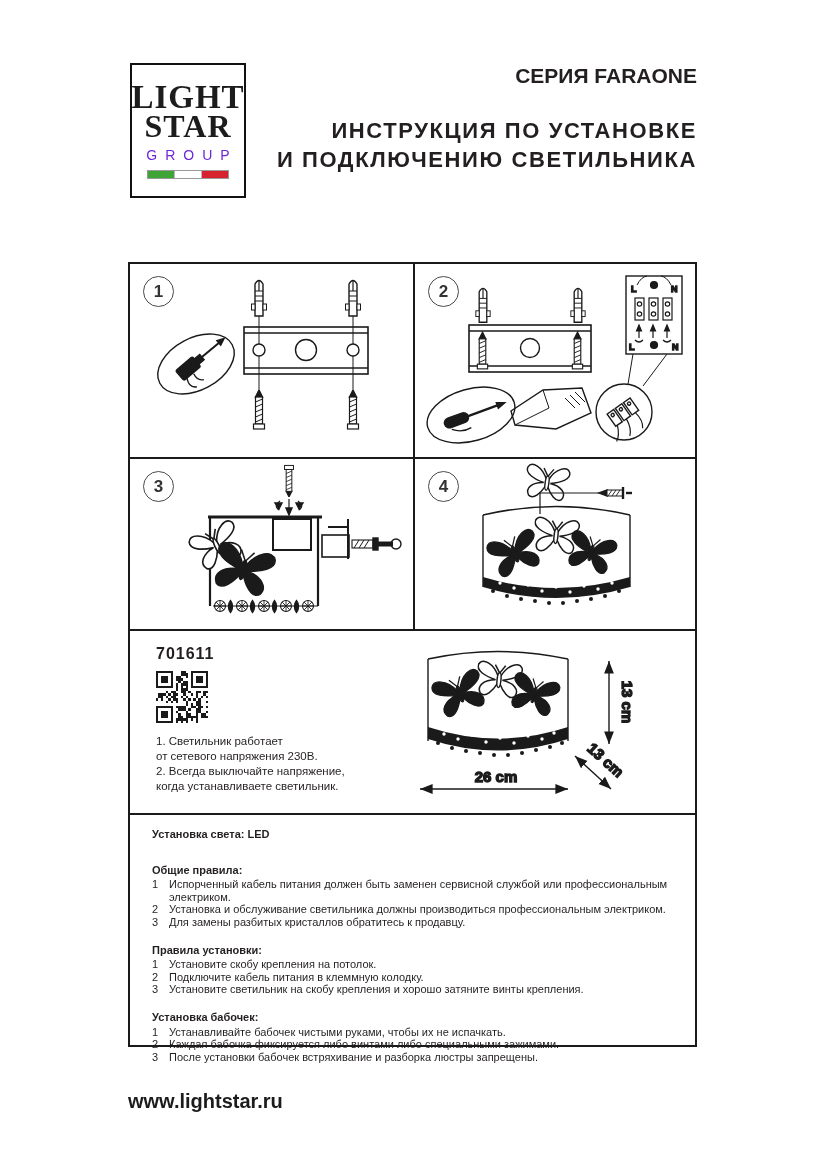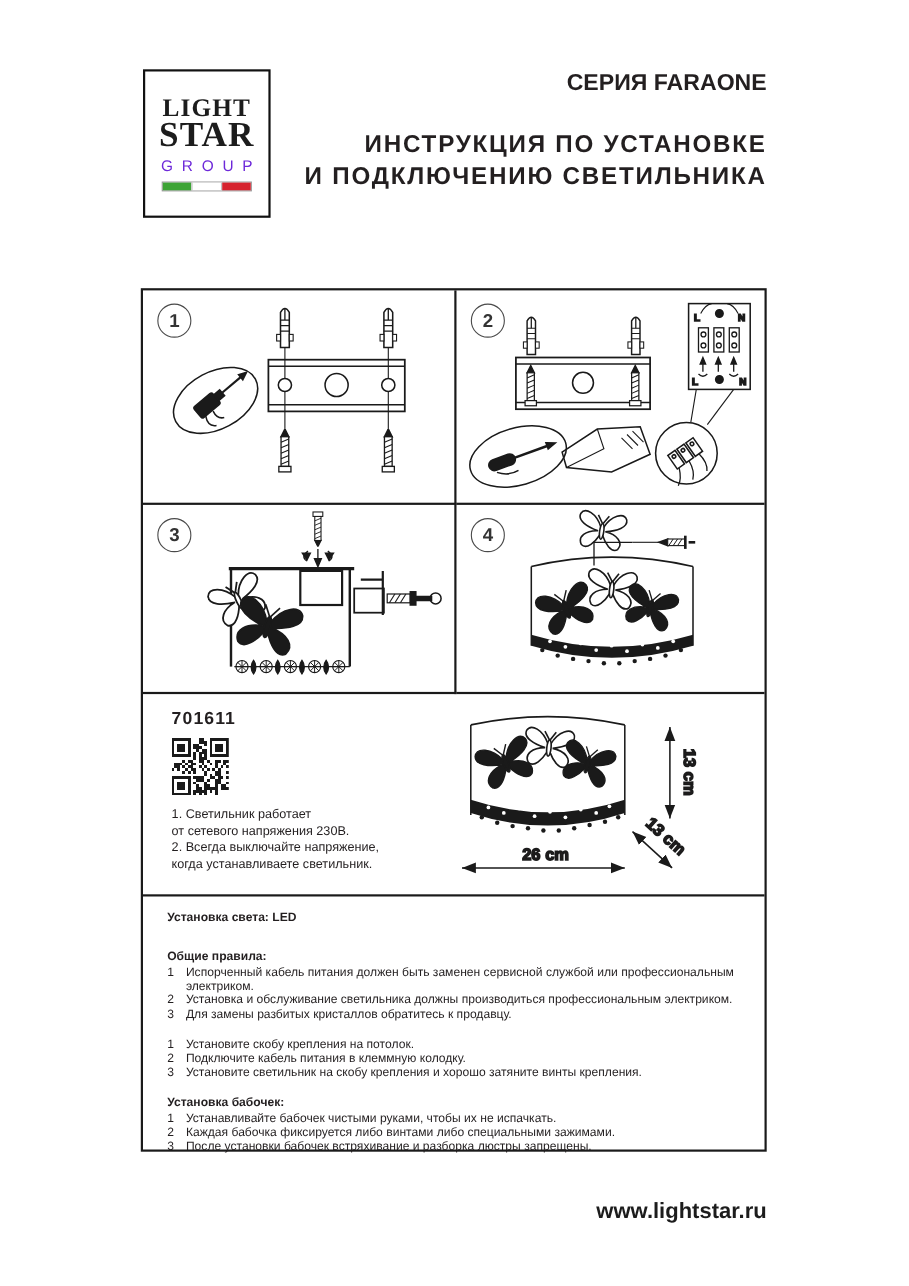--- a/index.html
+++ b/index.html
@@ -3,21 +3,21 @@
 <meta charset="utf-8">
 <style>
   html,body{margin:0;padding:0;background:#ffffff;}
   .page{position:relative;width:826px;height:1169px;background:#fff;overflow:hidden;
         font-family:"Liberation Sans",sans-serif;color:#231f20;}
 
   
   .logo{position:absolute;left:130px;top:63px;width:112px;height:131px;border:2px solid #111;
         background:#fff;display:flex;flex-direction:column;align-items:center;justify-content:center;}
   .logo-word{font-family:"Liberation Serif",serif;font-weight:bold;color:#1c1c1c;line-height:0.92;}
-  .logo-w1{font-size:23px;letter-spacing:1px;}
+  .logo-w1{font-size:33px;letter-spacing:1px;}
   .logo-w2{font-size:32px;letter-spacing:1px;}
   .logo-group{font-size:14px;letter-spacing:8px;color:#6d28d9;margin-top:5px;padding-left:8px;}
   .logo-flag{margin-top:7px;width:82px;height:9px;display:flex;border:1px solid #999;box-sizing:border-box;}
   .logo-flag span{flex:1;}
 
   
   .hdr{position:absolute;top:60px;right:129px;text-align:right;}
   .hdr-line{font-size:21px;font-weight:bold;line-height:32px;}
   .hdr-title{margin-top:24px;font-size:22px;font-weight:bold;letter-spacing:1.6px;line-height:29px;}
 
@@ -40,21 +40,21 @@
   .notes{position:absolute;left:26px;top:103px;font-size:11.5px;line-height:15px;}
 
   
   .specs{position:absolute;left:22px;top:13px;right:10px;font-size:11px;line-height:12.6px;}
   .spec-src{font-weight:bold;margin-bottom:23px;}
   .spec-sec{margin-bottom:15px;}
   .spec-title{font-weight:bold;margin-bottom:2px;}
   .spec-item{display:flex;}
   .spec-item .n{width:17px;flex:none;}
 
-  .footer{position:absolute;left:128px;top:1090px;width:569px;text-align:right;
+  .footer{position:absolute;left:128px;top:1090px;width:569px;text-align:left;
           font-size:20px;font-weight:bold;color:#1c1c1c;}
 
   svg text{font-family:"Liberation Sans",sans-serif;}
   .dimtext{font-size:15px;font-weight:bold;fill:#231f20;}
   .lntext{font-size:9px;font-weight:bold;fill:#1a1a1a;}
 </style>
 </head>
 <body>
 
 <div class="page">
@@ -642,20 +642,21 @@
               <span class="n">2</span>
               <span>Установка и обслуживание светильника должны производиться профессиональным электриком.</span>
             </div>
           <div class="spec-item">
               <span class="n">3</span>
               <span>Для замены разбитых кристаллов обратитесь к продавцу.</span>
             </div>
         </div>
 
         <div class="spec-sec">
+          <div class="spec-title">Правила установки:</div>
           <div class="spec-item">
               <span class="n">1</span>
               <span>Установите скобу крепления на потолок.</span>
             </div>
           <div class="spec-item">
               <span class="n">2</span>
               <span>Подключите кабель питания в клеммную колодку.</span>
             </div>
           <div class="spec-item">
               <span class="n">3</span>

